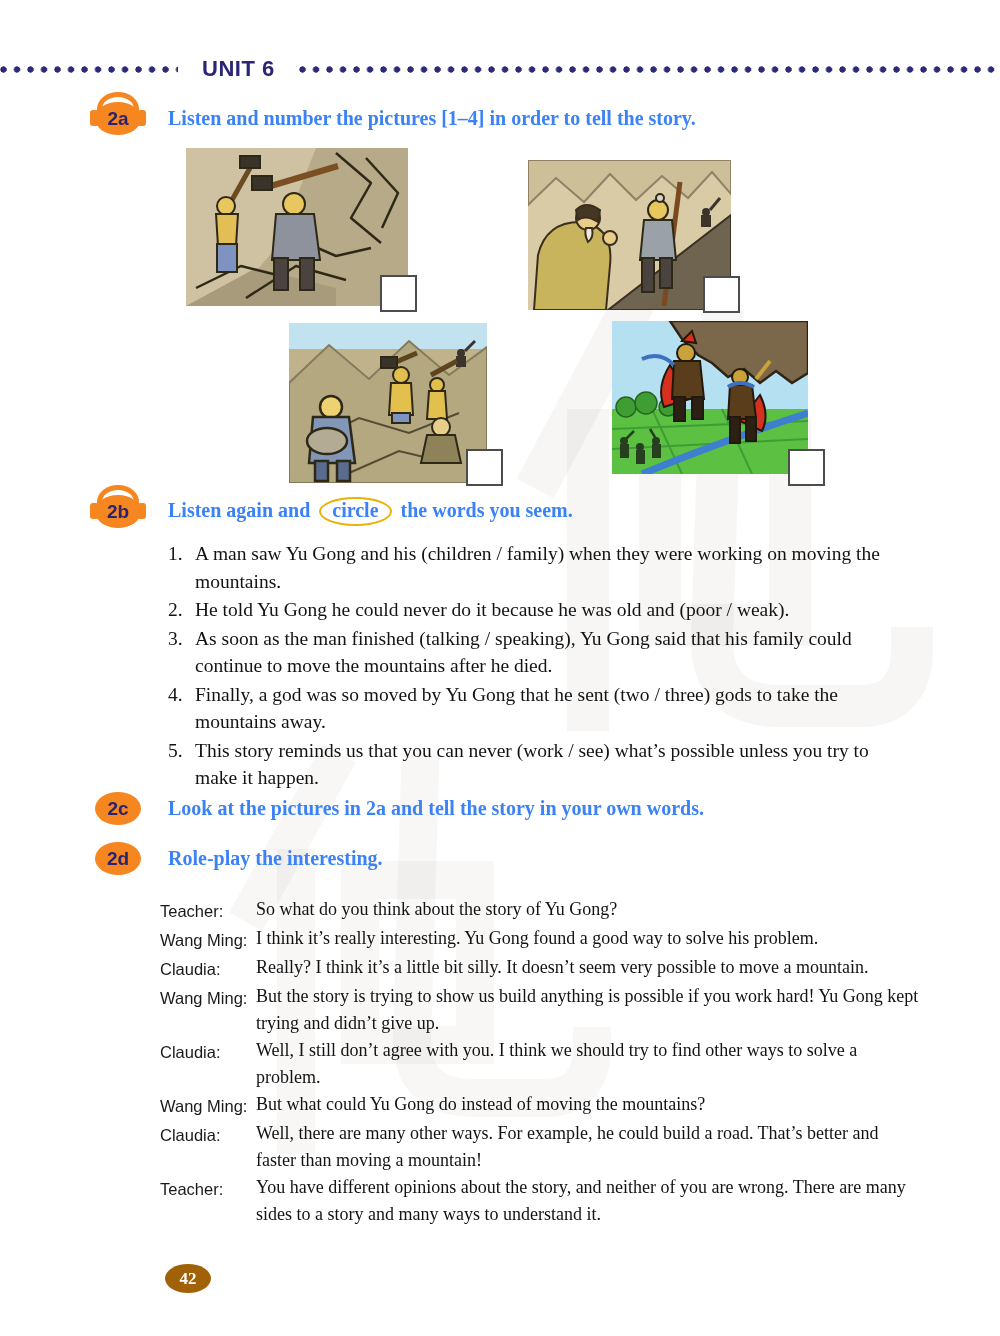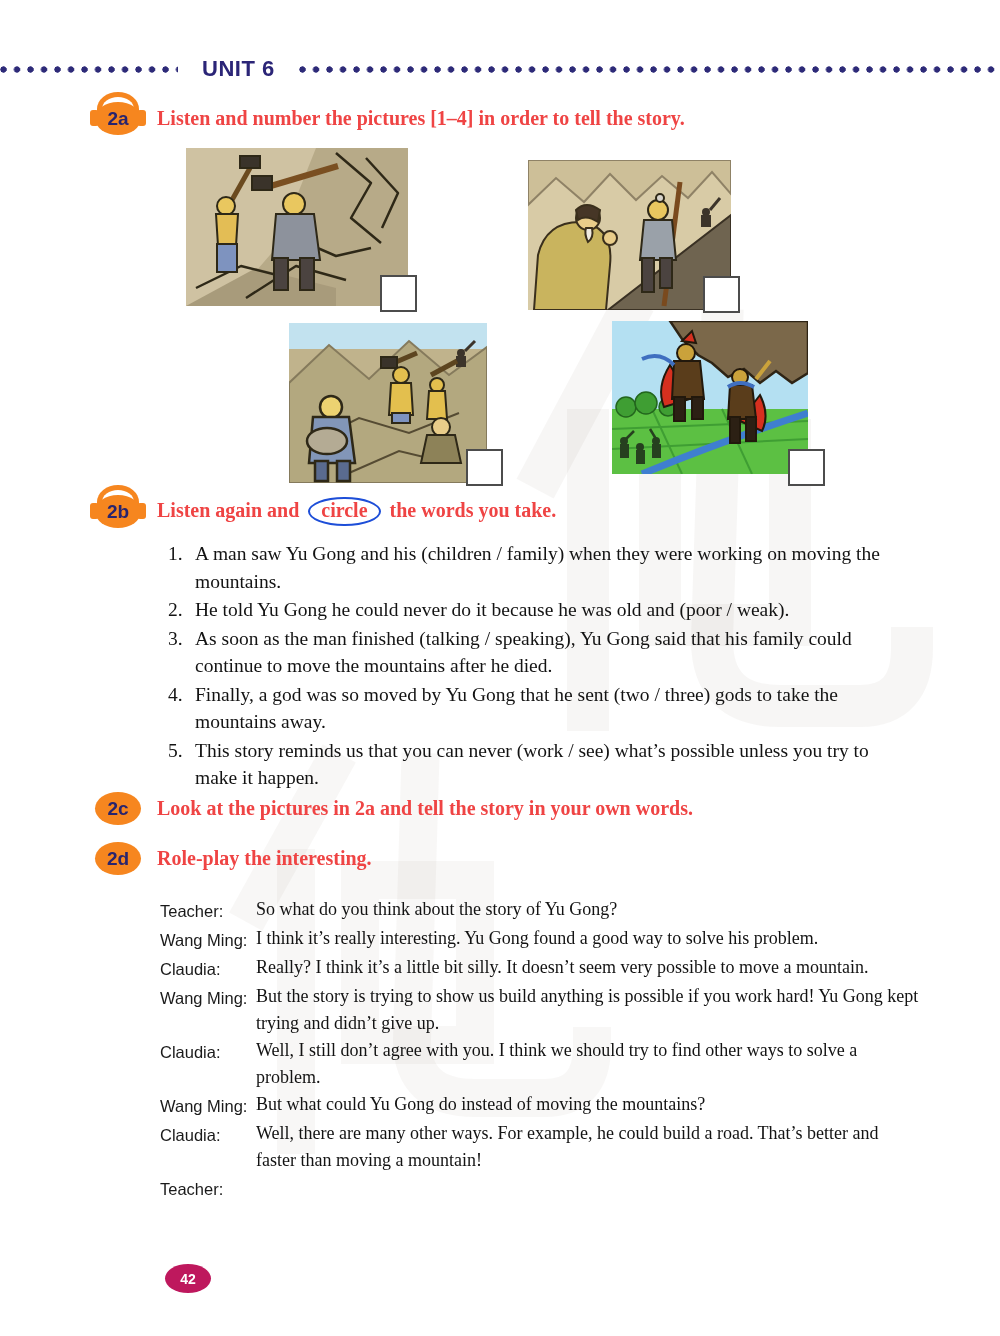--- a/index.html
+++ b/index.html
@@ -11,50 +11,50 @@
   .watermark{position:absolute;left:0;top:0;z-index:0;pointer-events:none;}
   
   .unit-rule{position:absolute;top:57px;left:0;right:0;height:24px;display:flex;align-items:center;z-index:2;}
   .dots{height:7px;background-image:radial-gradient(circle at 3.5px 3.5px,#2d2a78 2.9px,rgba(0,0,0,0) 3.4px);
         background-size:13.5px 7px;background-repeat:repeat-x;}
   .dots-left{width:178px;}
   .dots-right{flex:1;}
   .unit-label{margin:0 24px;font-family:"Liberation Sans",sans-serif;font-weight:bold;
               font-size:22px;color:#2b2577;letter-spacing:0.5px;white-space:nowrap;}
   
-  .sec{position:absolute;left:95px;right:50px;display:flex;align-items:center;gap:16px;z-index:2;}
-  .sec-heading{font-weight:bold;font-size:20px;color:#ef4444;}
+  .sec{position:absolute;left:95px;right:50px;display:flex;align-items:center;gap:27px;z-index:2;}
+  .sec-heading{font-weight:bold;font-size:20px;color:#3b82f6;}
   .badge{position:relative;flex:0 0 auto;width:46px;height:33px;background:#f6861f;border-radius:50%;
          display:flex;align-items:center;justify-content:center;
          font-family:"Liberation Sans",sans-serif;font-weight:bold;font-size:19px;color:#28246e;}
   .badge.audio::before{content:"";position:absolute;top:-10px;left:2px;width:32px;height:15px;
          border:5px solid #f6861f;border-bottom:none;
          border-top-left-radius:21px 17px;border-top-right-radius:21px 17px;}
   .badge.audio::after{content:"";position:absolute;top:8px;left:-5px;width:9px;height:16px;
          background:#f6861f;border-radius:3px;box-shadow:47px 0 0 #f6861f;}
   
   .pics{position:absolute;left:0;top:148px;width:1000px;height:345px;z-index:1;}
   .fig{position:absolute;}
   .fig svg{display:block;}
   .abox{position:absolute;width:37px;height:37px;background:#ffffff;border:2px solid #4c4c4c;box-sizing:border-box;z-index:3;}
   
   .list2b{position:absolute;left:168px;top:540px;width:742px;z-index:2;font-size:19.5px;line-height:27.5px;}
   .li{display:flex;margin-bottom:1px;}
   .li-num{flex:0 0 27px;}
   .li-txt{flex:1;}
-  .circled{display:inline-block;border:2px solid #1d4ed8;border-radius:50%;padding:0 11px 2px 11px;margin:0 4px;}
+  .circled{display:inline-block;border:2px solid #eab308;border-radius:50%;padding:0 11px 2px 11px;margin:0 4px;}
   
   .dialogue{position:absolute;left:160px;top:896px;width:762px;z-index:2;}
   .dlg-row{display:grid;grid-template-columns:96px 1fr;}
   .speaker{font-family:"Liberation Sans",sans-serif;font-size:16.5px;line-height:27px;padding-top:2px;color:#1a1a1a;}
   .dlg-text{font-size:18px;line-height:27px;}
   
-  .pagenum{position:absolute;left:165px;top:1264px;width:46px;height:29px;background:#be185d;border-radius:50%;
+  .pagenum{position:absolute;left:165px;top:1264px;width:46px;height:29px;background:#a16207;border-radius:50%;
            display:flex;align-items:center;justify-content:center;color:#ffffff;
-           font-family:Liberation Sans, sans-serif;font-weight:bold;font-size:14px;z-index:2;}
+           font-family:Liberation Serif, serif;font-weight:bold;font-size:17px;z-index:2;}
 </style>
 </head>
 <body>
 
 <div class="page">
 
   <svg class="watermark" width="1000" height="1336" viewBox="0 0 1000 1336">
     <g fill="none" stroke="rgba(110,90,70,0.055)" stroke-width="42" stroke-linecap="square">
       <path d="M625,320 L545,470"></path>
       <path d="M588,430 L588,710"></path>
@@ -255,21 +255,21 @@
     <div class="abox" style="left:788px;top:301px;"></div>
   </div>
 
   <div class="sec" style="top:495px;">
     <div class="badge audio">
       <span>2b</span>
     </div>
     <div class="sec-heading">
       <span>Listen again and</span>
       <span class="circled">circle</span>
-      <span>the words you take.</span>
+      <span>the words you seem.</span>
     </div>
   </div>
 
   <div class="list2b">
     <div class="li">
       <span class="li-num">1.</span>
       <span class="li-txt">A man saw Yu Gong and his (children / family) when they were working on moving the mountains.</span>
     </div>
     <div class="li">
       <span class="li-num">2.</span>
@@ -327,20 +327,21 @@
     <div class="dlg-row">
       <span class="speaker">Wang Ming:</span>
       <span class="dlg-text">But what could Yu Gong do instead of moving the mountains?</span>
     </div>
     <div class="dlg-row">
       <span class="speaker">Claudia:</span>
       <span class="dlg-text">Well, there are many other ways. For example, he could build a road. That’s better and faster than moving a mountain!</span>
     </div>
     <div class="dlg-row">
       <span class="speaker">Teacher:</span>
+      <span class="dlg-text">You have different opinions about the story, and neither of you are wrong. There are many sides to a story and many ways to understand it.</span>
     </div>
   </div>
 
   <div class="pagenum">
     <span>42</span>
   </div>
 
 </div>
 
 </body></html>

